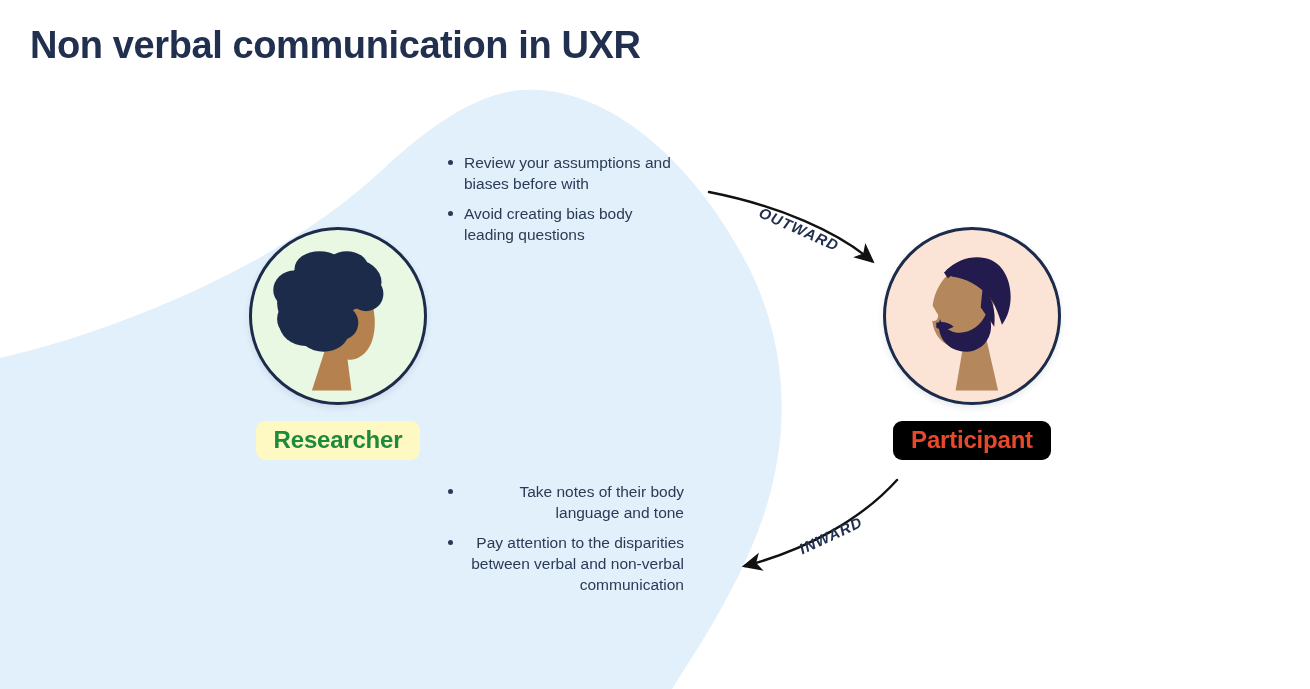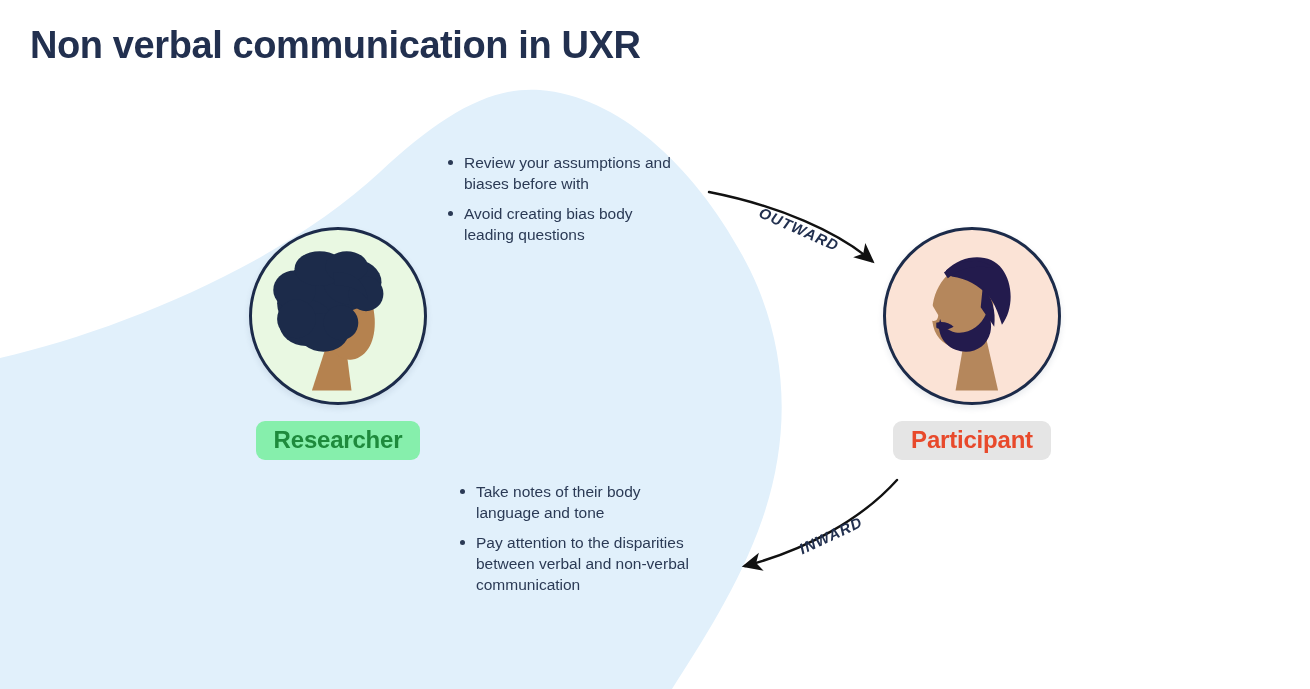--- a/index.html
+++ b/index.html
@@ -62,23 +62,24 @@
     height: 5px;
     border-radius: 50%;
     background: #2B3A55;
   }
   #outward-list {
     left: 444px;
     top: 152px;
     width: 236px;
   }
   #inward-list {
-    left: 456px;
+    left: 444px;
     top: 481px;
     width: 240px;
+    text-align: right;
   }
   
   .actor {
     position: absolute;
     z-index: 6;
     text-align: center;
   }
   #researcher-actor { left: 249px; top: 227px; }
   #participant-actor { left: 883px; top: 227px; }
 
@@ -201,21 +202,21 @@
           <ellipse cx="44" cy="62" rx="22" ry="20"></ellipse>
           <ellipse cx="70" cy="40" rx="26" ry="18"></ellipse>
           <ellipse cx="98" cy="38" rx="22" ry="16"></ellipse>
           <ellipse cx="46" cy="92" rx="20" ry="20"></ellipse>
           <ellipse cx="92" cy="96" rx="18" ry="18"></ellipse>
         </g>
 
         <path d="M 84,44 C 104,42 118,54 120,72 C 112,62 100,56 86,58 Z" fill="#1C2B4A"></path>
       </svg>
     </div>
-    <div id="researcher-badge" class="actor-badge" style="background: #86efac; color: rgb(30, 138, 60);">Researcher</div>
+    <div id="researcher-badge" class="actor-badge" style="background: #fef9c3; color: rgb(30, 138, 60);">Researcher</div>
   </div>
 
   <div id="participant-actor" class="actor">
     <div id="participant-avatar" class="avatar-circle" style="background: rgb(251, 227, 214);">
       <svg viewBox="0 0 178 178">
 
         <path d="M 84,96 L 100,96 L 116,166 L 72,166 Z" fill="#B5875C"></path>
 
         <path d="M 96,34
                  C 70,34 50,54 48,82
@@ -237,21 +238,21 @@
         <path d="M 62,42
                  C 80,24 108,24 120,40
                  C 132,56 132,82 120,98
                  C 116,86 112,74 104,66
                  C 96,58 84,50 68,48 Z" fill="#231B4D"></path>
         <path d="M 60,44 C 76,30 100,28 112,40 C 96,36 78,38 64,50 Z" fill="#231B4D"></path>
 
         <path d="M 100,60 C 110,68 114,84 112,100 C 108,94 102,86 98,80 Z" fill="#231B4D"></path>
       </svg>
     </div>
-    <div id="participant-badge" class="actor-badge" style="background: #e5e5e5; color: rgb(232, 73, 43);">Participant</div>
+    <div id="participant-badge" class="actor-badge" style="background: #000000; color: rgb(232, 73, 43);">Participant</div>
   </div>
 
   <svg id="arrow-layer" viewBox="0 0 1310 689">
     <defs>
       <marker id="arrowhead-out" markerWidth="9" markerHeight="9" refX="7" refY="4.5" orient="auto" markerUnits="strokeWidth">
         <path d="M 0,0.6 L 8.4,4.5 L 0,8.4 L 2.2,4.5 Z" fill="#111111"></path>
       </marker>
       <marker id="arrowhead-in" markerWidth="9" markerHeight="9" refX="7" refY="4.5" orient="auto" markerUnits="strokeWidth">
         <path d="M 0,0.6 L 8.4,4.5 L 0,8.4 L 2.2,4.5 Z" fill="#111111"></path>
       </marker>

